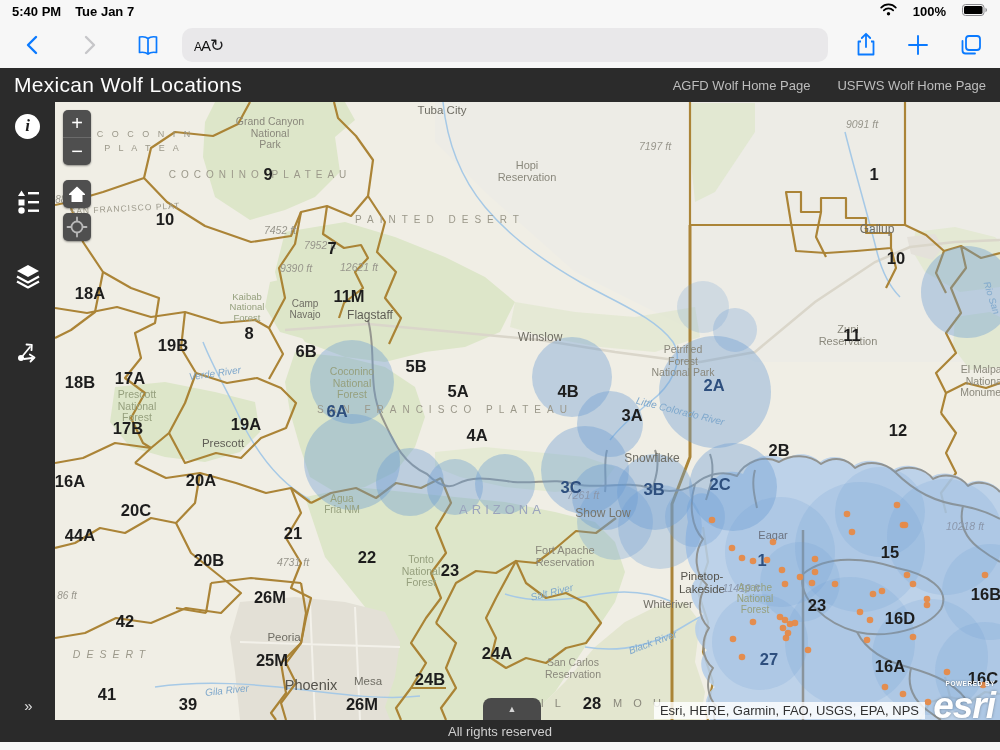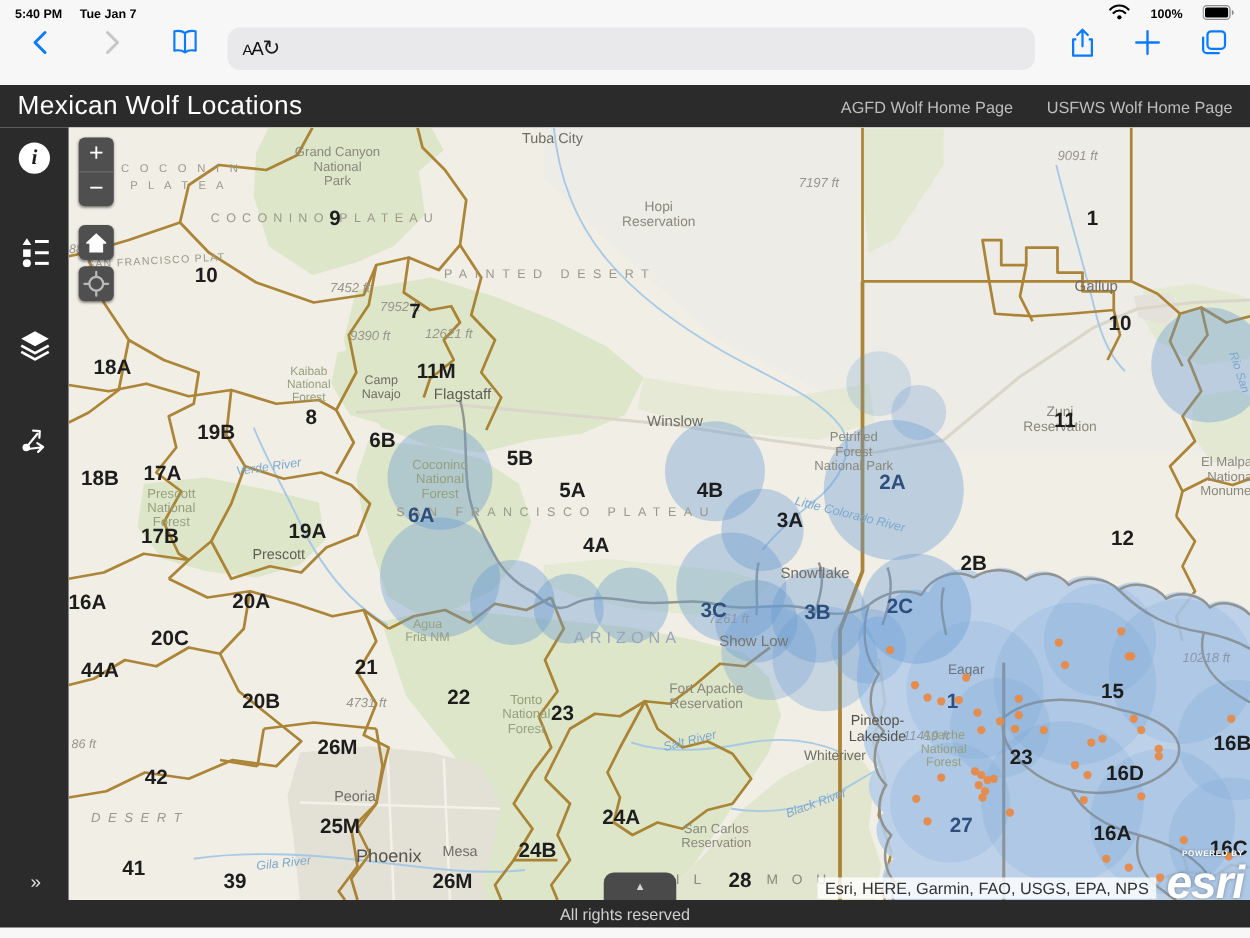--- a/index.html
+++ b/index.html
@@ -1,26 +1,26 @@
 <!DOCTYPE html>
 <html><head>
 <meta charset="utf-8">
 <style>
   * { margin:0; padding:0; box-sizing:border-box; }
   html,body { width:1000px; height:750px; overflow:hidden; background:#f7f7f7;
     font-family:"Liberation Sans", sans-serif; }
 
   
   .status-bar { height:22px; background:#f7f7f7; display:flex; align-items:center;
-    justify-content:space-between; padding:0 12px; font-size:10px; color:#000; }
+    justify-content:space-between; padding:0 12px; font-size:13px; color:#000; }
   .status-left { display:flex; gap:14px; font-weight:700; }
   .status-right { display:flex; align-items:center; gap:16px; font-weight:600; }
 
   
-  .toolbar { height:46px; background:#f7f7f7; display:flex; align-items:flex-start; padding:0 16px; }
+  .toolbar { height:46px; background:#f7f7f7; display:flex; align-items:center; padding:0 16px; }
   .tb-btn { border:none; background:none; cursor:pointer; display:flex; align-items:center; }
   .url-pill { height:34px; width:646px; margin-left:22px; background:#e9e8ea; border-radius:10px;
     display:flex; align-items:center; padding:0 12px; }
   .reader-aa { font-size:15px; color:#111; letter-spacing:-1px; }
   .reader-aa .small-a{ font-size:12px; }
   .url-text { flex:1; text-align:center; font-size:15px; color:#000; }
   .url-text .insecure { color:#8e8e93; }
   .reload { font-size:17px; color:#1c1c1e; font-family:"DejaVu Sans", sans-serif; }
 
   

